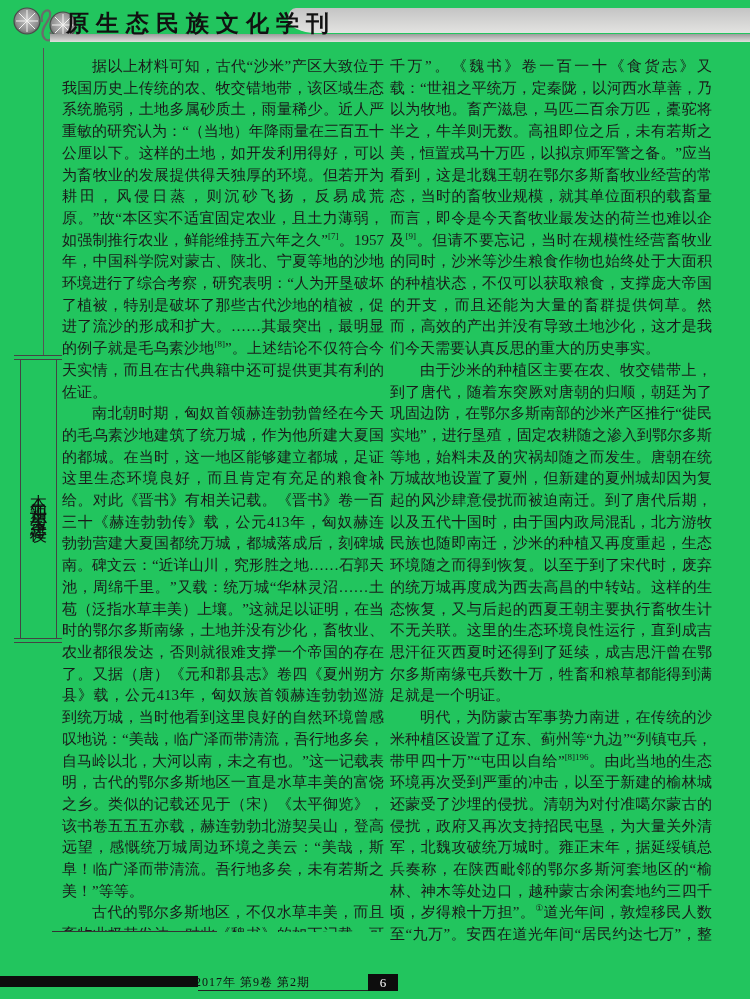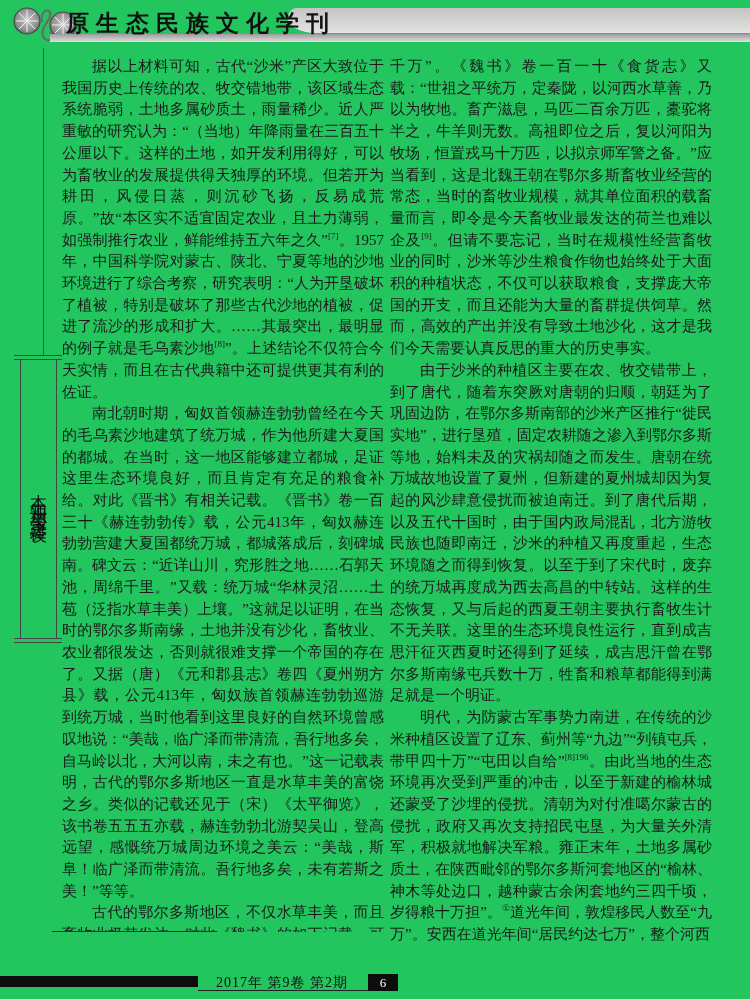--- a/index.html
+++ b/index.html
@@ -67,22 +67,22 @@
   
   .footnote-rule{position:absolute;left:52px;top:931px;width:165px;height:1px;background:#333;}
   .footnote{
     position:absolute;left:75px;top:944px;width:600px;
     font-size:12.5px;color:#1a1a1a;white-space:nowrap;
   }
   
   .footer-bar{position:absolute;left:0;top:976px;width:198px;height:11px;background:#0d0d0d;}
   .footer-underline{position:absolute;left:198px;top:990px;width:172px;height:1px;background:#222;}
   .footer-issue{
-    position:absolute;left:188px;top:974px;width:160px;
-    text-align:right;font-size:14px;letter-spacing:1px;color:#111;
+    position:absolute;left:195px;top:974px;width:160px;
+    text-align:left;font-size:12px;letter-spacing:1px;color:#111;
     white-space:nowrap;
   }
   .page-num-box{
     position:absolute;left:368px;top:974px;width:30px;height:17px;
     background:#0d0d0d;color:#fff;
     text-align:center;font-size:13px;line-height:17px;
     font-family:"Liberation Serif","DejaVu Serif",serif;
   }
 </style>
 </head>
@@ -125,23 +125,23 @@
   <div class="side-line" style="left:14px;top:638px;width:48px;height:1px;"></div>
   <div class="side-line" style="left:14px;top:642px;width:48px;height:1px;"></div>
   <div class="side-label">本土知识与生态建设</div>
 
   <div class="col col-left" id="col-left">
       <p><span>据以上材料可知，古代“沙米”产区大致位于我国历史上传统的农、牧交错地带，该区域生态系统脆弱，土地多属砂质土，雨量稀少。近人严重敏的研究认为：“（当地）年降雨量在三百五十公厘以下。这样的土地，如开发利用得好，可以为畜牧业的发展提供得天独厚的环境。但若开为耕田，风侵日蒸，则沉砂飞扬，反易成荒原。”故“本区实不适宜固定农业，且土力薄弱，如强制推行农业，鲜能维持五六年之久”</span><sup>[7]</sup><span>。1957年，中国科学院对蒙古、陕北、宁夏等地的沙地环境进行了综合考察，研究表明：“人为开垦破坏了植被，特别是破坏了那些古代沙地的植被，促进了流沙的形成和扩大。……其最突出，最明显的例子就是毛乌素沙地</span><sup>[8]</sup><span>”。上述结论不仅符合今天实情，而且在古代典籍中还可提供更其有利的佐证。</span></p>
       <p><span>南北朝时期，匈奴首领赫连勃勃曾经在今天的毛乌素沙地建筑了统万城，作为他所建大夏国的都城。在当时，这一地区能够建立都城，足证这里生态环境良好，而且肯定有充足的粮食补给。对此《晋书》有相关记载。《晋书》卷一百三十《赫连勃勃传》载，公元413年，匈奴赫连勃勃营建大夏国都统万城，都城落成后，刻碑城南。碑文云：“近详山川，究形胜之地……石郭天池，周绵千里。”又载：统万城“华林灵沼……土苞（泛指水草丰美）上壤。”这就足以证明，在当时的鄂尔多斯南缘，土地并没有沙化，畜牧业、农业都很发达，否则就很难支撑一个帝国的存在了。又据（唐）《元和郡县志》卷四《夏州朔方县》载，公元413年，匈奴族首领赫连勃勃巡游到统万城，当时他看到这里良好的自然环境曾感叹地说：“美哉，临广泽而带清流，吾行地多矣，自马岭以北，大河以南，未之有也。”这一记载表明，古代的鄂尔多斯地区一直是水草丰美的富饶之乡。类似的记载还见于（宋）《太平御览》，该书卷五五五亦载，赫连勃勃北游契吴山，登高远望，感慨统万城周边环境之美云：“美哉，斯阜！临广泽而带清流。吾行地多矣，未有若斯之美！”等等。</span></p>
       <p><span>古代的鄂尔多斯地区，不仅水草丰美，而且畜牧业极其发达。对此《魏书》的如下记载，可资佐证。《魏书》卷四上《帝纪第四》载，北魏始光四年，北魏攻破统万城时“获马三十余万匹，牛羊数</span></p>
     </div>
   <div class="col col-right" id="col-right">
-      <p class="no-indent"><span>千万”。《魏书》卷一百一十《食货志》又载：“世祖之平统万，定秦陇，以河西水草善，乃以为牧地。畜产滋息，马匹二百余万匹，橐驼将半之，牛羊则无数。高祖即位之后，复以河阳为牧场，恒置戎马十万匹，以拟京师军警之备。”应当看到，这是北魏王朝在鄂尔多斯畜牧业经营的常态，当时的畜牧业规模，就其单位面积的载畜量而言，即令是今天畜牧业最发达的荷兰也难以企及</span><sup>[9]</sup><span>。但请不要忘记，当时在规模性经营畜牧业的同时，沙米等沙生粮食作物也始终处于大面积的种植状态，不仅可以获取粮食，支撑庞大帝国的开支，而且还能为大量的畜群提供饲草。然而，高效的产出并没有导致土地沙化，这才是我们今天需要认真反思的重大的历史事实。</span></p>
+      <p class="no-indent"><span>千万”。《魏书》卷一百一十《食货志》又载：“世祖之平统万，定秦陇，以河西水草善，乃以为牧地。畜产滋息，马匹二百余万匹，橐驼将半之，牛羊则无数。高祖即位之后，未有若斯之美，恒置戎马十万匹，以拟京师军警之备。”应当看到，这是北魏王朝在鄂尔多斯畜牧业经营的常态，当时的畜牧业规模，就其单位面积的载畜量而言，即令是今天畜牧业最发达的荷兰也难以企及</span><sup>[9]</sup><span>。但请不要忘记，当时在规模性经营畜牧业的同时，沙米等沙生粮食作物也始终处于大面积的种植状态，不仅可以获取粮食，支撑庞大帝国的开支，而且还能为大量的畜群提供饲草。然而，高效的产出并没有导致土地沙化，这才是我们今天需要认真反思的重大的历史事实。</span></p>
       <p><span>由于沙米的种植区主要在农、牧交错带上，到了唐代，随着东突厥对唐朝的归顺，朝廷为了巩固边防，在鄂尔多斯南部的沙米产区推行“徙民实地”，进行垦殖，固定农耕随之渗入到鄂尔多斯等地，始料未及的灾祸却随之而发生。唐朝在统万城故地设置了夏州，但新建的夏州城却因为复起的风沙肆意侵扰而被迫南迁。到了唐代后期，以及五代十国时，由于国内政局混乱，北方游牧民族也随即南迁，沙米的种植又再度重起，生态环境随之而得到恢复。以至于到了宋代时，废弃的统万城再度成为西去高昌的中转站。这样的生态恢复，又与后起的西夏王朝主要执行畜牧生计不无关联。这里的生态环境良性运行，直到成吉思汗征灭西夏时还得到了延续，成吉思汗曾在鄂尔多斯南缘屯兵数十万，牲畜和粮草都能得到满足就是一个明证。</span></p>
-      <p><span>明代，为防蒙古军事势力南进，在传统的沙米种植区设置了辽东、蓟州等“九边”“列镇屯兵，带甲四十万”“屯田以自给”</span><sup>[8]196</sup><span>。由此当地的生态环境再次受到严重的冲击，以至于新建的榆林城还蒙受了沙埋的侵扰。清朝为对付准噶尔蒙古的侵扰，政府又再次支持招民屯垦，为大量关外清军，积极就地解决军粮。雍正末年，土地多属砂质土，在陕西毗邻的鄂尔多斯河套地区的“榆林、神木等处边口，越种蒙古余闲套地约三四千顷，岁得粮十万担”。</span><sup>①</sup><span>道光年间，敦煌移民人数至“九万”。安西在道光年间“居民约达七万”，整个河西</span></p>
+      <p><span>明代，为防蒙古军事势力南进，在传统的沙米种植区设置了辽东、蓟州等“九边”“列镇屯兵，带甲四十万”“屯田以自给”</span><sup>[8]196</sup><span>。由此当地的生态环境再次受到严重的冲击，以至于新建的榆林城还蒙受了沙埋的侵扰。清朝为对付准噶尔蒙古的侵扰，政府又再次支持招民屯垦，为大量关外清军，北魏攻破统万城时。雍正末年，据延绥镇总兵奏称，在陕西毗邻的鄂尔多斯河套地区的“榆林、神木等处边口，越种蒙古余闲套地约三四千顷，岁得粮十万担”。</span><sup>①</sup><span>道光年间，敦煌移民人数至“九万”。安西在道光年间“居民约达七万”，整个河西</span></p>
     </div>
 
   <div class="footnote-rule"></div>
 
   <div class="footer-bar"></div>
   <div class="footer-underline"></div>
   <div class="footer-issue">2017年 第9卷 第2期</div>
   <div class="page-num-box">6</div>
 
 </div>

